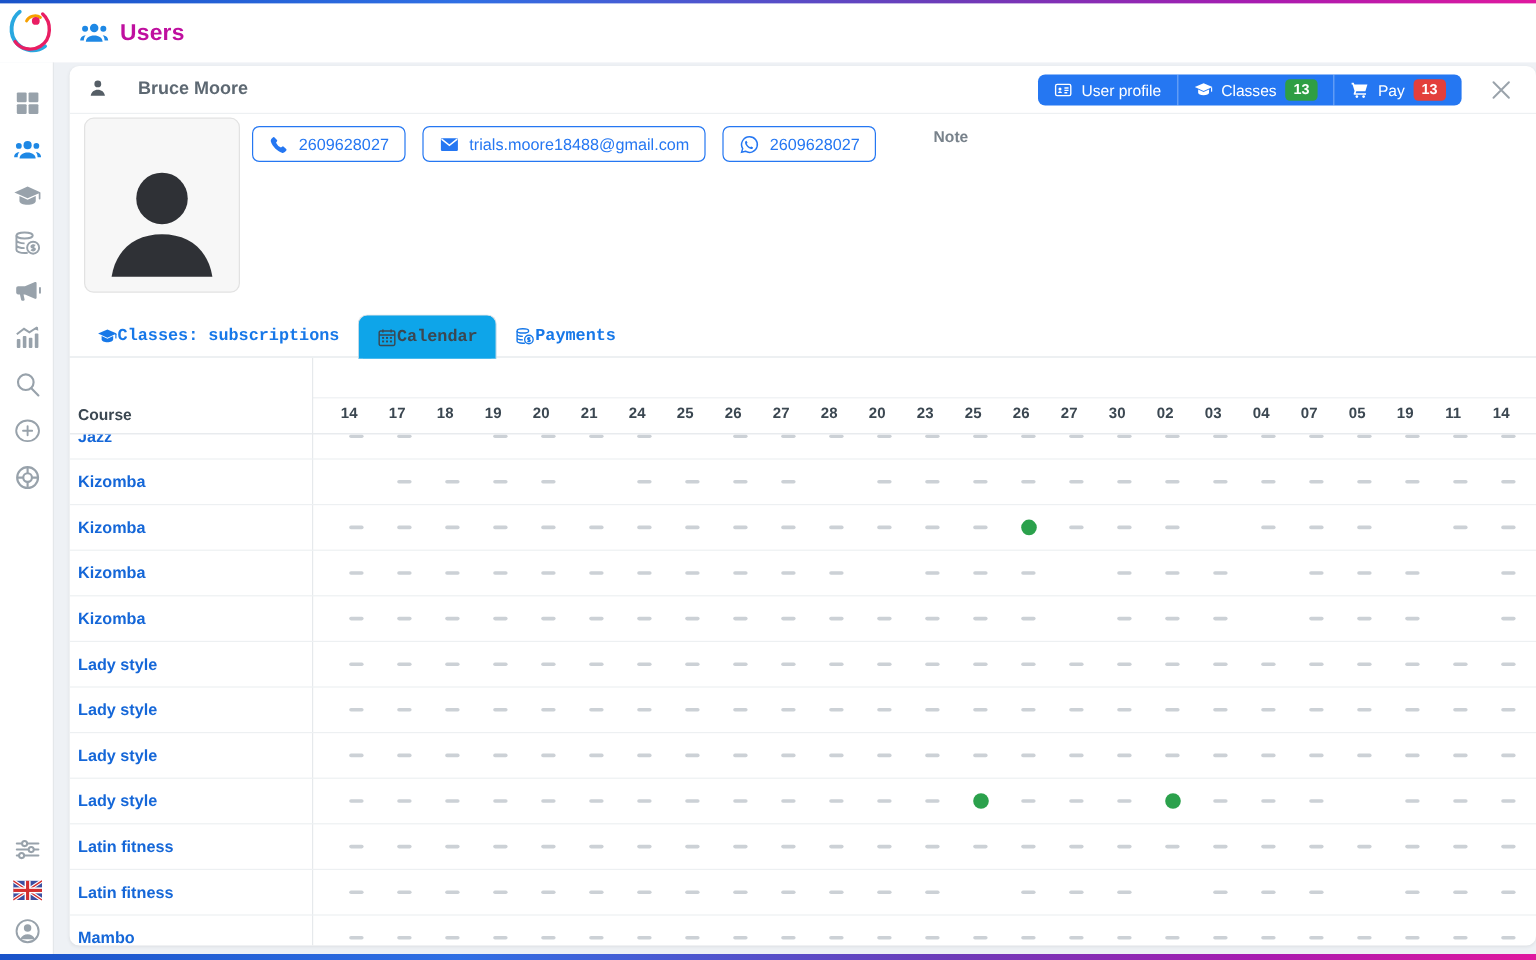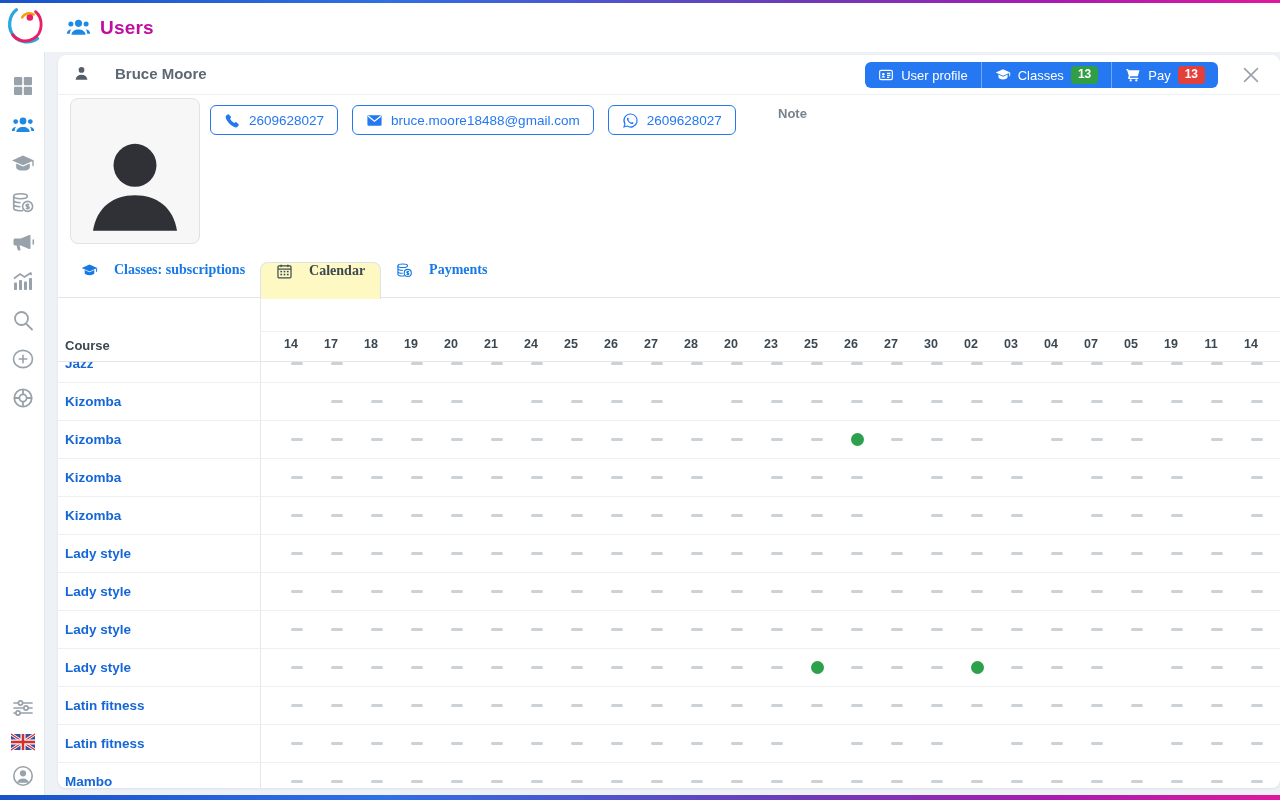--- a/index.html
+++ b/index.html
@@ -44,24 +44,24 @@
   .avatar{position:absolute;left:12px;top:43px;width:130px;height:146px;background:#f7f7f7;
     border:1px solid #e2e2e2;border-radius:8px;box-sizing:border-box;display:flex;align-items:flex-end;justify-content:center;overflow:hidden;}
   .avatar svg{width:112px;height:118px;color:#2f3136;}
   .chips{position:absolute;left:152px;top:50px;display:flex;gap:14px;}
   .chip{display:flex;align-items:center;gap:8px;height:30px;padding:0 13px;background:#fff;
     border:1.5px solid #2577f2;border-radius:6px;color:#2577f2;font-size:13.5px;font-family:inherit;cursor:pointer;}
   .chip .icn{width:17px;height:17px;}
   .note-label{position:absolute;left:720px;top:51px;font-size:13px;font-weight:bold;color:#78828b;}
   
   .tabs{position:absolute;left:8px;top:207px;height:36px;display:flex;align-items:stretch;z-index:2;}
-  .tab{display:flex;gap:16px;padding:0 15px;font-size:14px;font-weight:bold;color:#1778e8;cursor:pointer;
-    background:transparent;border:none;font-family:Liberation Serif, serif;}
+  .tab{display:flex;align-items:center;gap:0;padding:0 15px;font-size:14px;font-weight:bold;color:#1778e8;cursor:pointer;
+    background:transparent;border:none;font-family:Liberation Mono, monospace;}
   .tab .icn{width:17px;height:17px;}
-  .tab.active{background:#fef9c3;color:#3b4751;border:1px solid #dfe3e7;border-bottom:none;border-radius:8px 8px 0 0;margin-bottom:-1px;}
+  .tab.active{background:#0ea5e9;color:#3b4751;border:1px solid #dfe3e7;border-bottom:none;border-radius:8px 8px 0 0;margin-bottom:-1px;}
   
   .cal-area{position:absolute;left:0;right:0;top:242px;bottom:0;border-top:1px solid #e2e6ea;overflow:hidden;}
   .v-div{position:absolute;left:202px;top:0;bottom:0;width:1px;background:#e6e9ec;}
   .month-border{position:absolute;left:202px;right:0;top:33px;height:1px;background:#eef1f3;}
   .hdr-border{position:absolute;left:0;right:0;top:63px;height:1px;background:#e3e7ea;}
   .course-header{position:absolute;left:7px;top:33px;height:30px;line-height:30px;font-size:13px;font-weight:bold;color:#3b4751;}
   .months-row{position:absolute;left:202px;right:0;top:0;height:33px;}
   .month-label{position:absolute;top:8px;width:80px;text-align:center;font-size:13px;font-weight:bold;color:#3b4751;}
   .dates-row{position:absolute;left:202px;right:0;top:33px;height:30px;}
   .date-cell{position:absolute;top:6px;width:40px;text-align:center;font-size:12.5px;font-weight:bold;color:#3b4751;}
@@ -273,21 +273,21 @@
           </span>
           <span>2609628027</span>
         </button>
         <button class="chip">
           <span class="icn" style="width:17px;height:17px">
             <svg viewBox="0 0 24 24" fill="currentColor">
               <rect x="2" y="4.5" width="20" height="15" rx="1.5"></rect>
               <path d="M2.8 5.6L12 12.9l9.2-7.3" stroke="#fff" stroke-width="1.8" fill="none"></path>
             </svg>
           </span>
-          <span>bruce.moore18488@gmail.com</span>
+          <span>trials.moore18488@gmail.com</span>
         </button>
         <button class="chip">
           <span class="icn" style="width:17px;height:17px">
             <svg viewBox="0 0 24 24" fill="none" stroke="currentColor" stroke-width="1.7">
               <path d="M12 2.8a9.2 9.2 0 00-7.9 13.9L2.8 21l4.5-1.2A9.2 9.2 0 1012 2.8z"></path>
               <path d="M8.6 7.6l1.2 2.3-.9 1.2a8 8 0 003.9 3.9l1.3-.9 2.3 1.2c-.3 1.4-1.3 2-2.6 1.8-3-.5-6.4-3.9-6.9-6.9-.2-1.3.4-2.3 1.7-2.6z" fill="currentColor" stroke="none"></path>
             </svg>
           </span>
           <span>2609628027</span>
         </button>

